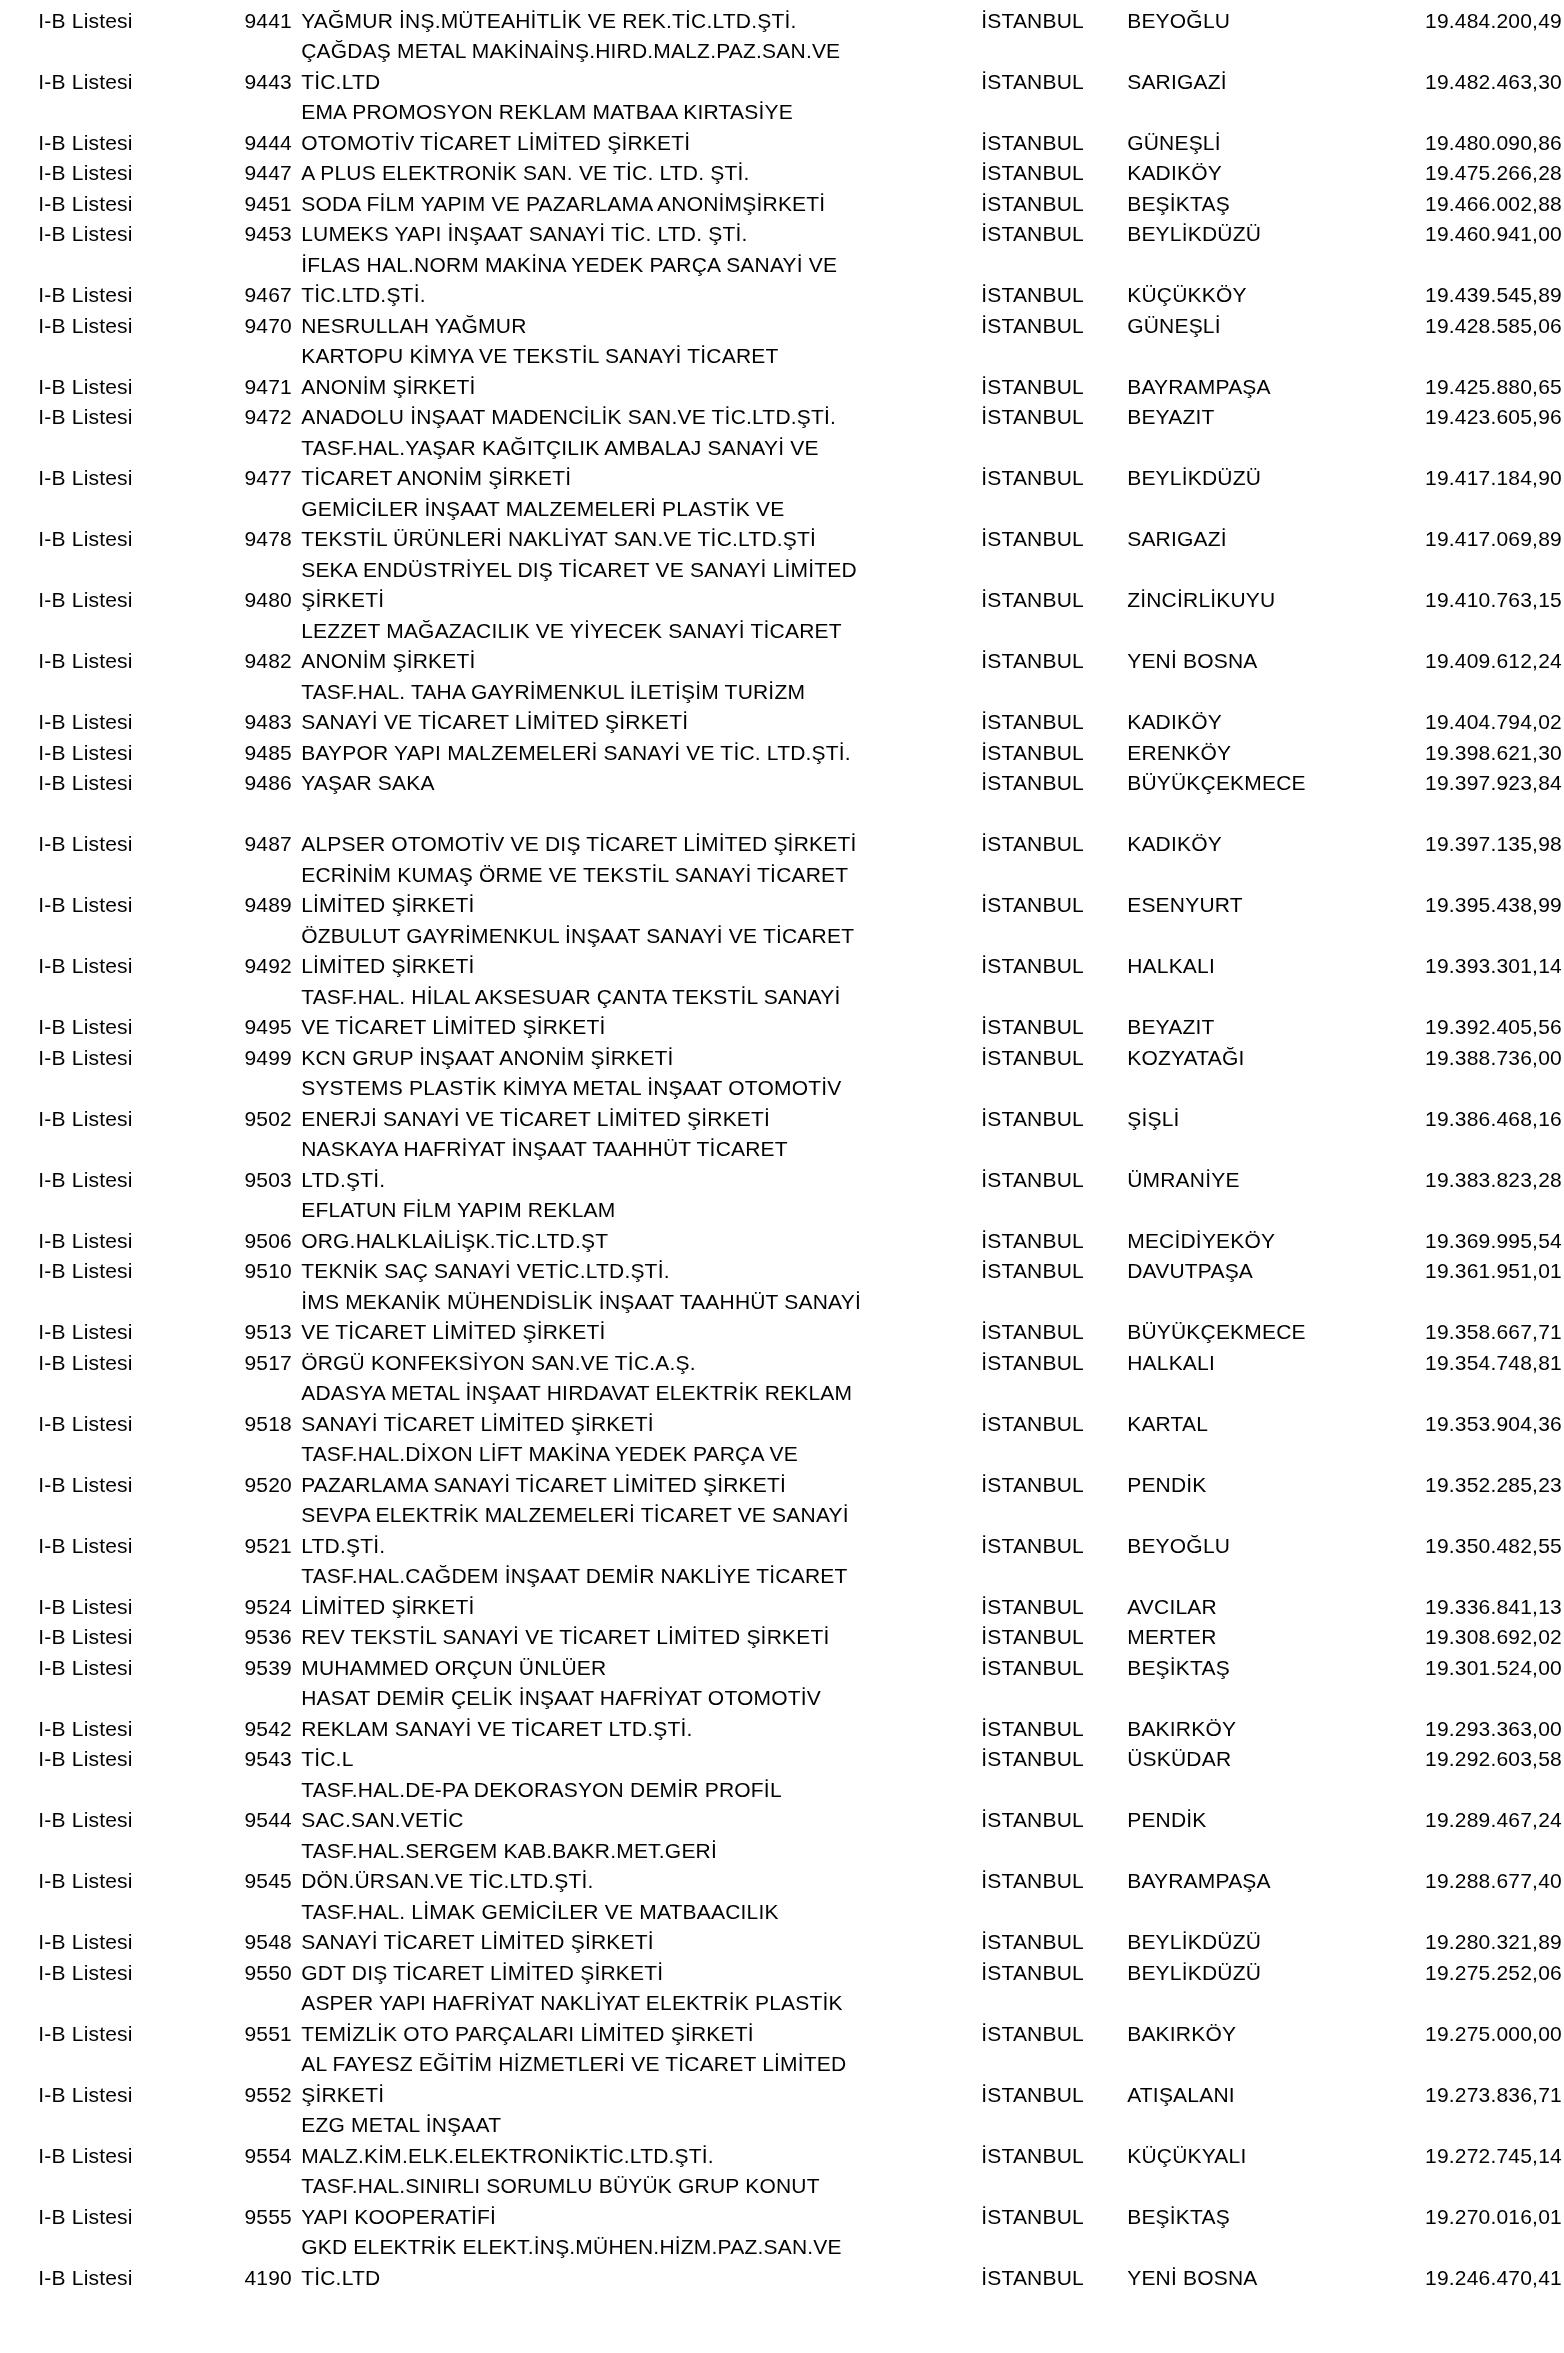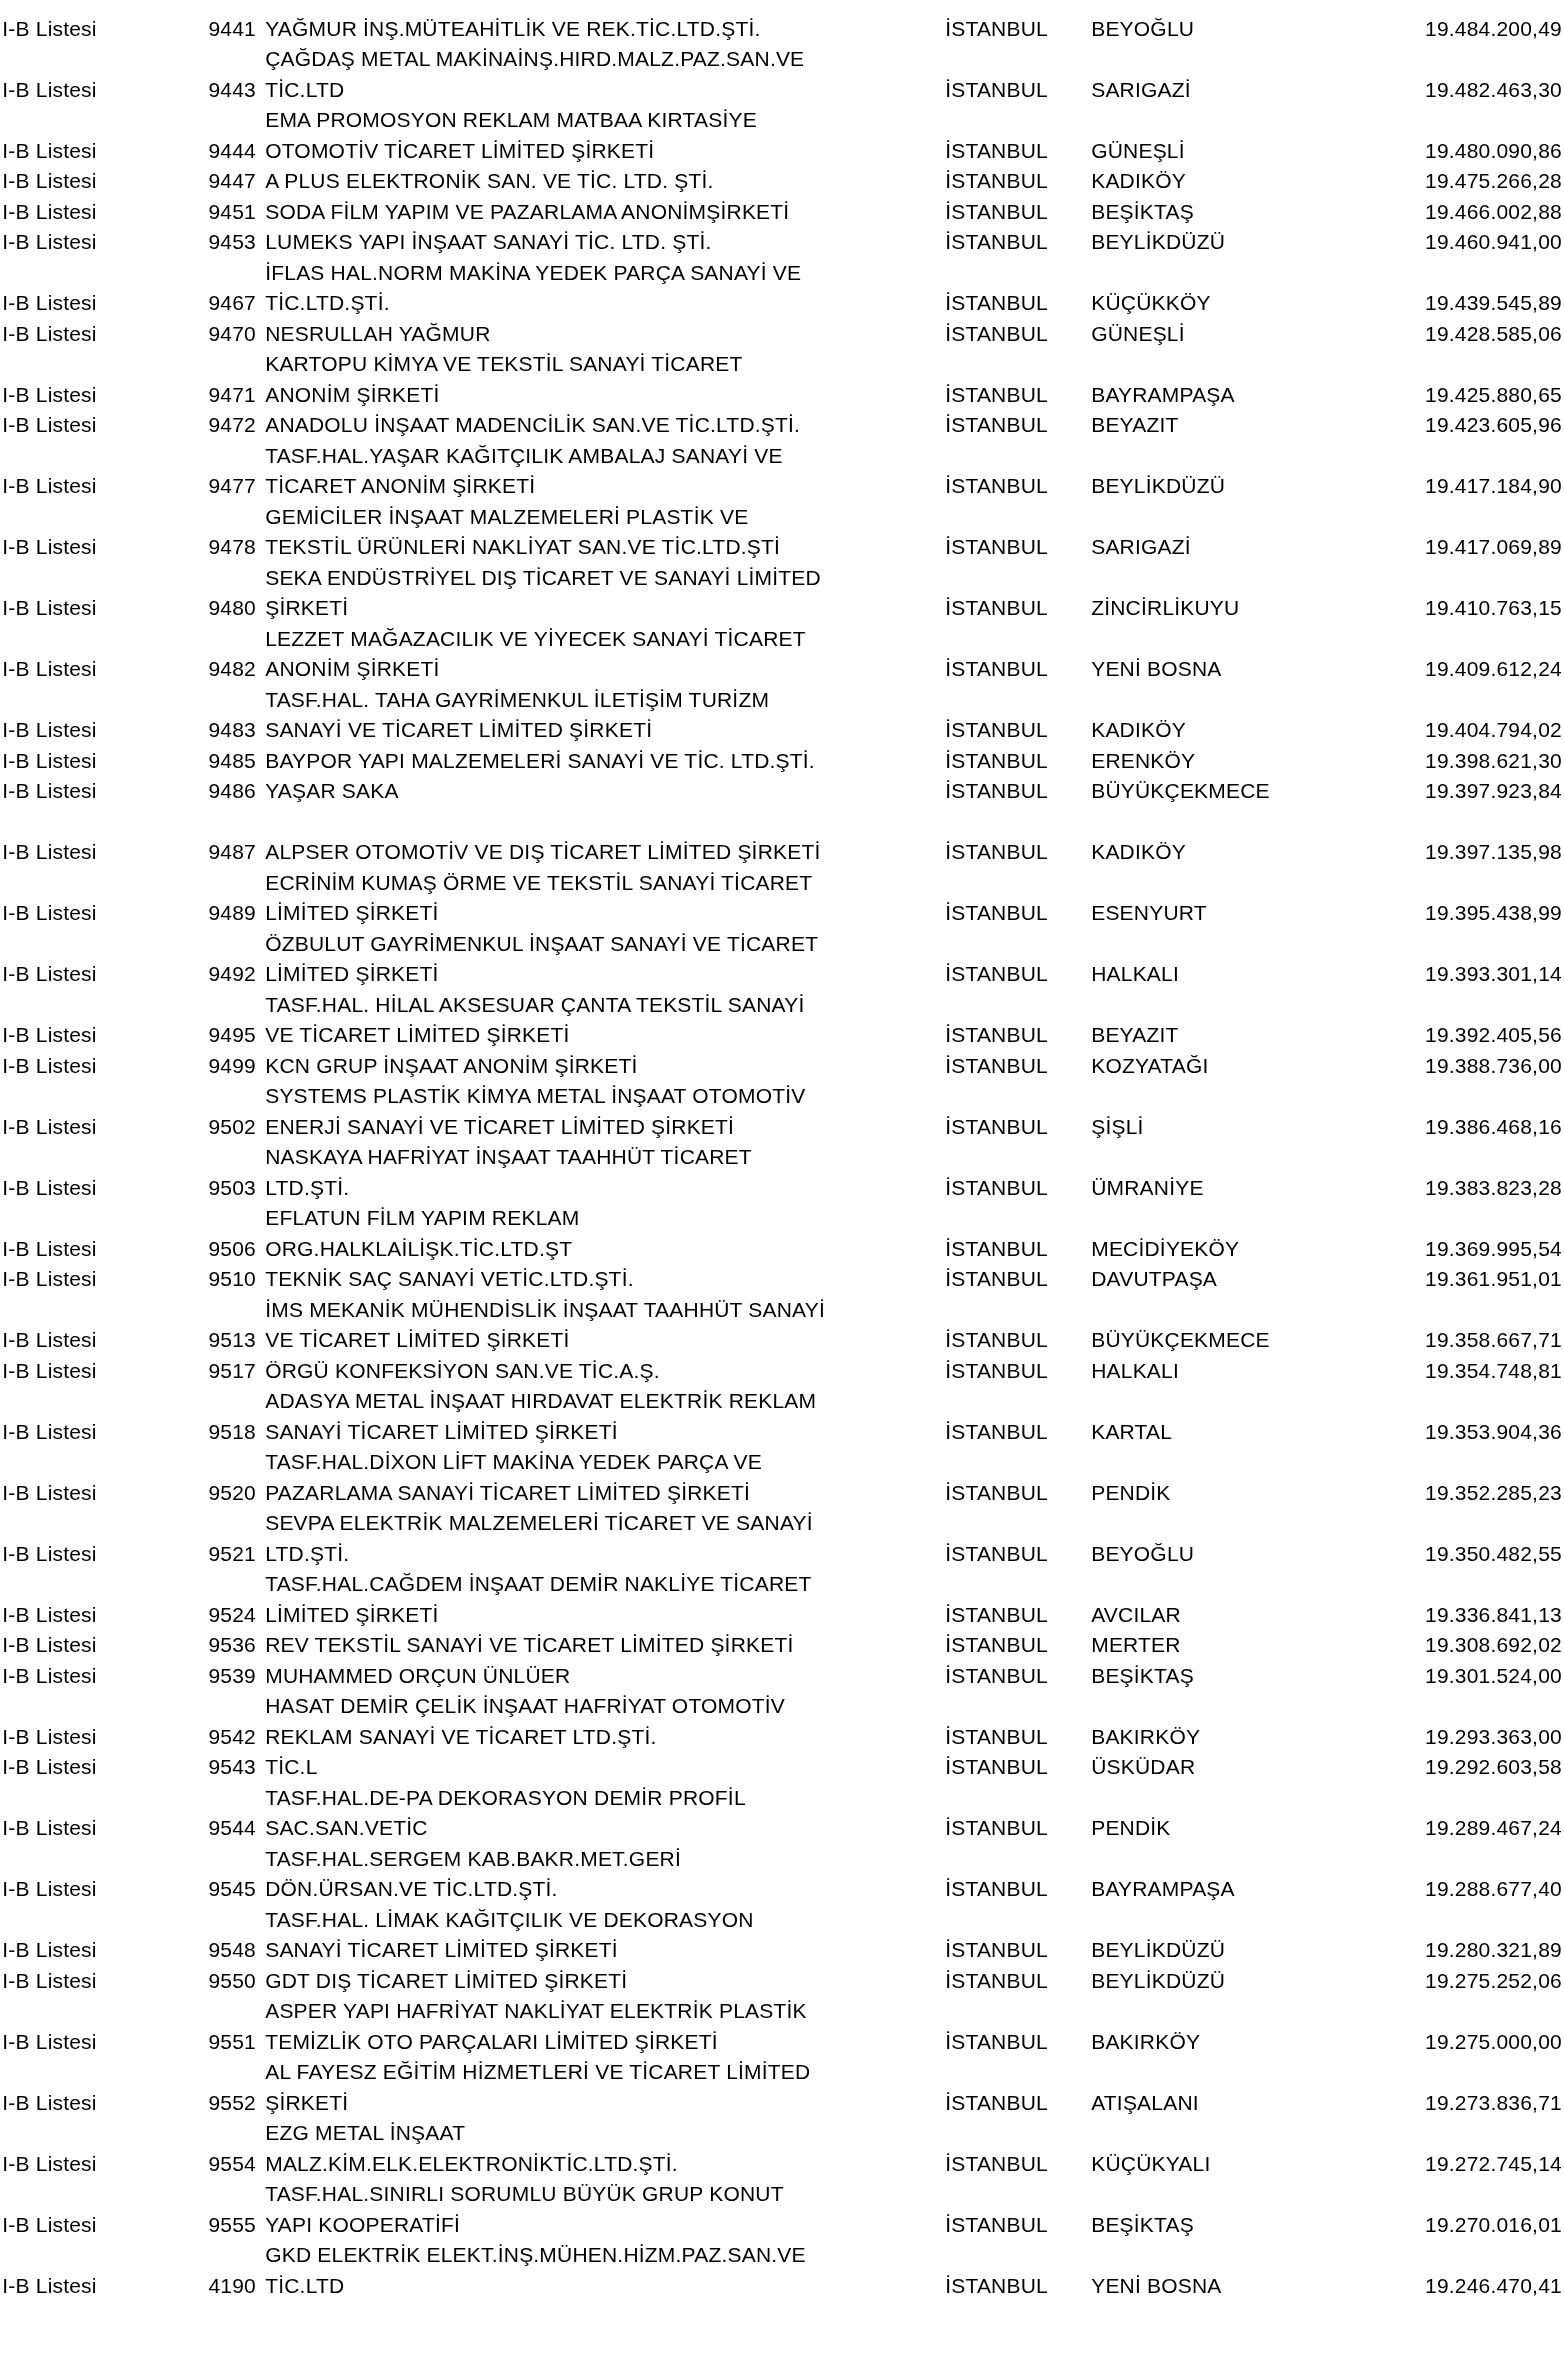--- a/index.html
+++ b/index.html
@@ -5,21 +5,22 @@
   html, body { margin: 0; padding: 0; }
   body {
     width: 1565px;
     height: 2354px;
     background: #ffffff;
     color: #000000;
     overflow: hidden;
     font-family: "Liberation Sans", "DejaVu Sans", sans-serif;
   }
   #doc {
-    padding-top: 13px;
+    padding-top: 5px;
+    margin-left: 36px;
   }
   .row {
     height: 30.5px;
     display: flex;
     align-items: center;
     white-space: nowrap;
     font-size: 21px;
     letter-spacing: 0.2px;
     line-height: 1;
   }
@@ -551,21 +552,21 @@
       <span class="c-label">I-B Listesi</span>
       <span class="c-num">9545</span>
       <span class="c-name">DÖN.ÜRSAN.VE TİC.LTD.ŞTİ.</span>
       <span class="c-city">İSTANBUL</span>
       <span class="c-district">BAYRAMPAŞA</span>
       <span class="c-amount">19.288.677,40</span>
     </div>
     <div class="row">
       <span class="c-label"></span>
       <span class="c-num"></span>
-      <span class="c-name">TASF.HAL. LİMAK KAĞITÇILIK VE DEKORASYON</span>
+      <span class="c-name">TASF.HAL. LİMAK GEMİCİLER VE MATBAACILIK</span>
       <span class="c-city"></span>
       <span class="c-district"></span>
       <span class="c-amount"></span>
     </div>
     <div class="row">
       <span class="c-label">I-B Listesi</span>
       <span class="c-num">9548</span>
       <span class="c-name">SANAYİ TİCARET LİMİTED ŞİRKETİ</span>
       <span class="c-city">İSTANBUL</span>
       <span class="c-district">BEYLİKDÜZÜ</span>

